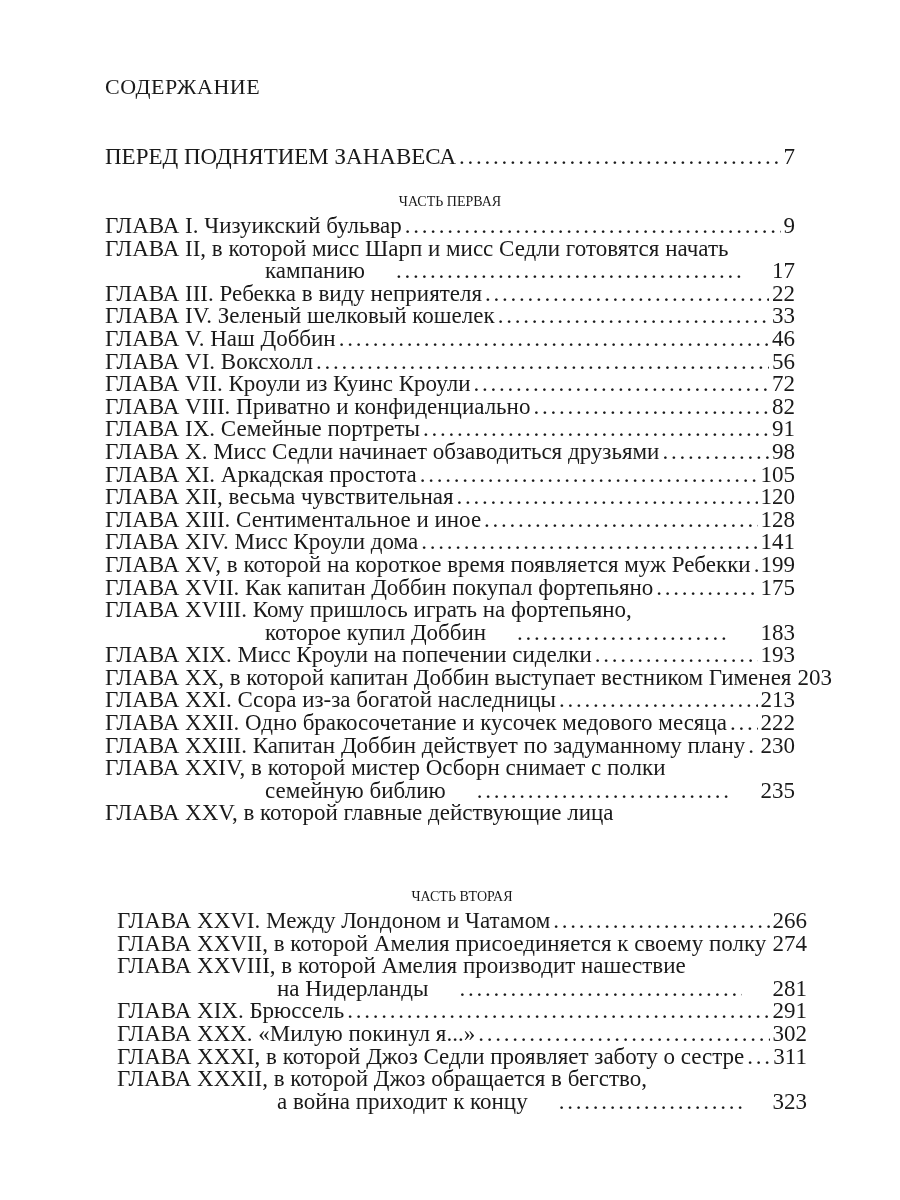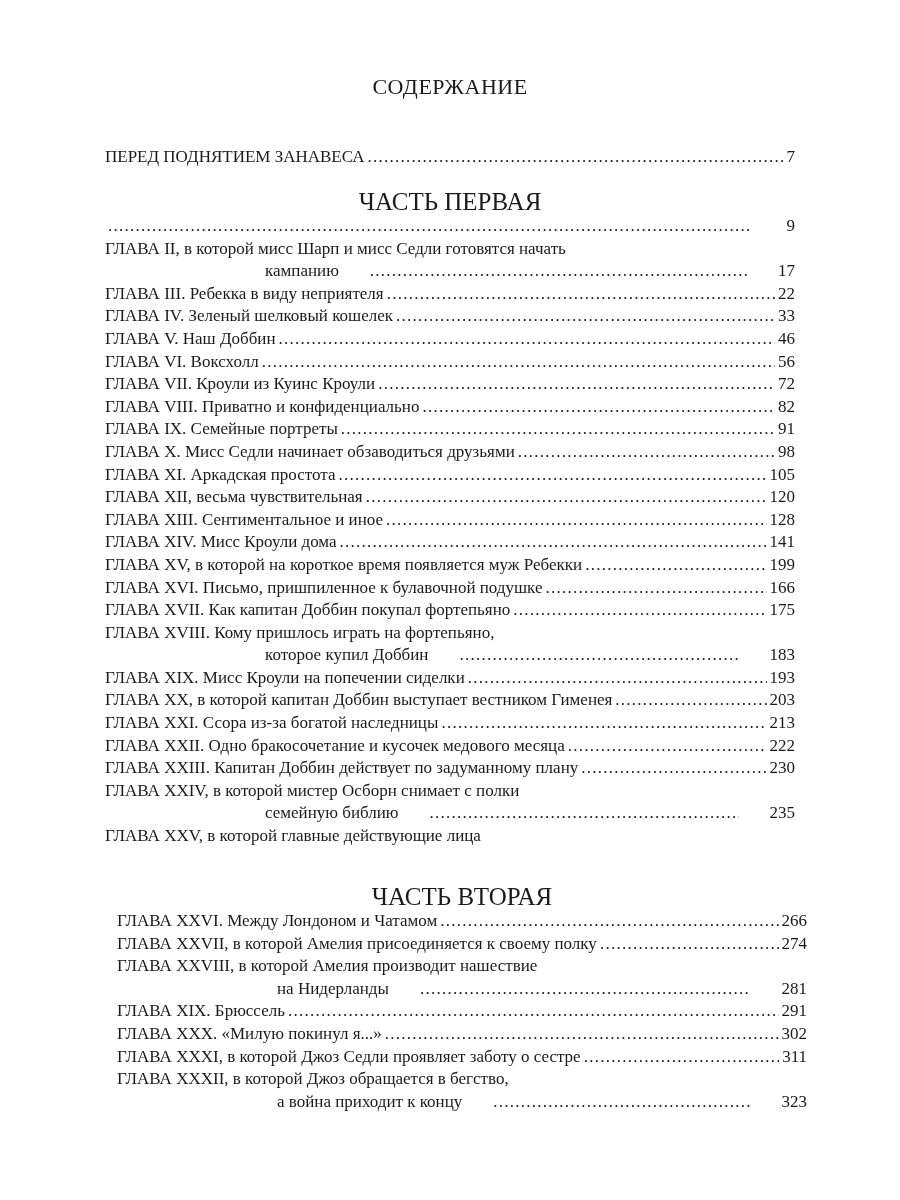--- a/index.html
+++ b/index.html
@@ -3,40 +3,40 @@
 <meta charset="utf-8">
 <style>
   html, body { margin: 0; padding: 0; background: #ffffff; }
   body {
     width: 900px; height: 1200px; position: relative; overflow: hidden;
     font-family: "Liberation Serif", "DejaVu Serif", serif;
     color: #1a1a1a;
   }
   .page { position: absolute; left: 105px; top: 0; width: 690px; }
   .title {
-    position: absolute; top: 74px; left: 0; width: 690px; text-align: center;
+    position: absolute; top: 74px; left: 0; width: 690px; 
     font-size: 22px; letter-spacing: 0.5px; font-weight: normal;
   }
   .entry {
     position: relative; display: flex; align-items: baseline;
-    font-size: 17px; line-height: 22.6px; height: 22.6px; white-space: nowrap;
+    font-size: 23px; line-height: 22.6px; height: 22.6px; white-space: nowrap;
   }
   .entry .text { flex: 0 0 auto; }
   .entry .dots {
     flex: 1 1 auto; overflow: hidden; margin: 0 3px;
     letter-spacing: 2.6px;
   }
   .entry .dots::before {
     content: ". . . . . . . . . . . . . . . . . . . . . . . . . . . . . . . . . . . . . . . . . . . . . . . . . . . . . . . . . . . . . . . . . . . . . . . . . . . . . . . . . . . . . . . . . . . . . . . . . . . . . . . . . . . . . . . . . . . . .";
     letter-spacing: -1.5px;
   }
   .entry .page-num { flex: 0 0 auto; text-align: right; }
   .cont { padding-left: 160px; gap: 28px; }
   .part {
-    text-align: center; font-size: 25px; height: 26px; line-height: 26px;
+    text-align: center; font-size: 14px; height: 26px; line-height: 26px;
   }
   #front { position: absolute; top: 146px; left: 0; width: 690px; }
   #part1 { position: absolute; top: 189px; left: 0; width: 690px; }
   #part2 { position: absolute; top: 884px; left: 12px; width: 690px; }
 </style>
 </head>
 <body>
 
 <div class="page">
   <div class="title">СОДЕРЖАНИЕ</div>
@@ -46,20 +46,21 @@
       <span class="text">ПЕРЕД ПОДНЯТИЕМ ЗАНАВЕСА</span>
       <span class="dots"></span>
       <span class="page-num">7</span>
     </div>
   </div>
 
   <div id="part1">
     <div class="part">ЧАСТЬ ПЕРВАЯ</div>
     <div class="chapters">
         <div class="entry">
+          <span class="text">ГЛАВА I. Чизуикский бульвар</span>
           <span class="dots"></span>
           <span class="page-num">9</span>
         </div>
         <div class="entry">
           <span class="text">ГЛАВА II, в которой мисс Шарп и мисс Седли готовятся начать</span>
         </div>
         <div class="entry cont">
           <span class="text">кампанию</span>
           <span class="dots"></span>
           <span class="page-num">17</span>
@@ -121,25 +122,20 @@
         </div>
         <div class="entry">
           <span class="text">ГЛАВА XIV. Мисс Кроули дома</span>
           <span class="dots"></span>
           <span class="page-num">141</span>
         </div>
         <div class="entry">
           <span class="text">ГЛАВА XV, в которой на короткое время появляется муж Ребекки</span>
           <span class="dots"></span>
           <span class="page-num">199</span>
-        </div>
-        <div class="entry">
-          <span class="text">ГЛАВА XVI. Письмо, пришпиленное к булавочной подушке</span>
-          <span class="dots"></span>
-          <span class="page-num">166</span>
         </div>
         <div class="entry">
           <span class="text">ГЛАВА XVII. Как капитан Доббин покупал фортепьяно</span>
           <span class="dots"></span>
           <span class="page-num">175</span>
         </div>
         <div class="entry">
           <span class="text">ГЛАВА XVIII. Кому пришлось играть на фортепьяно,</span>
         </div>
         <div class="entry cont">

